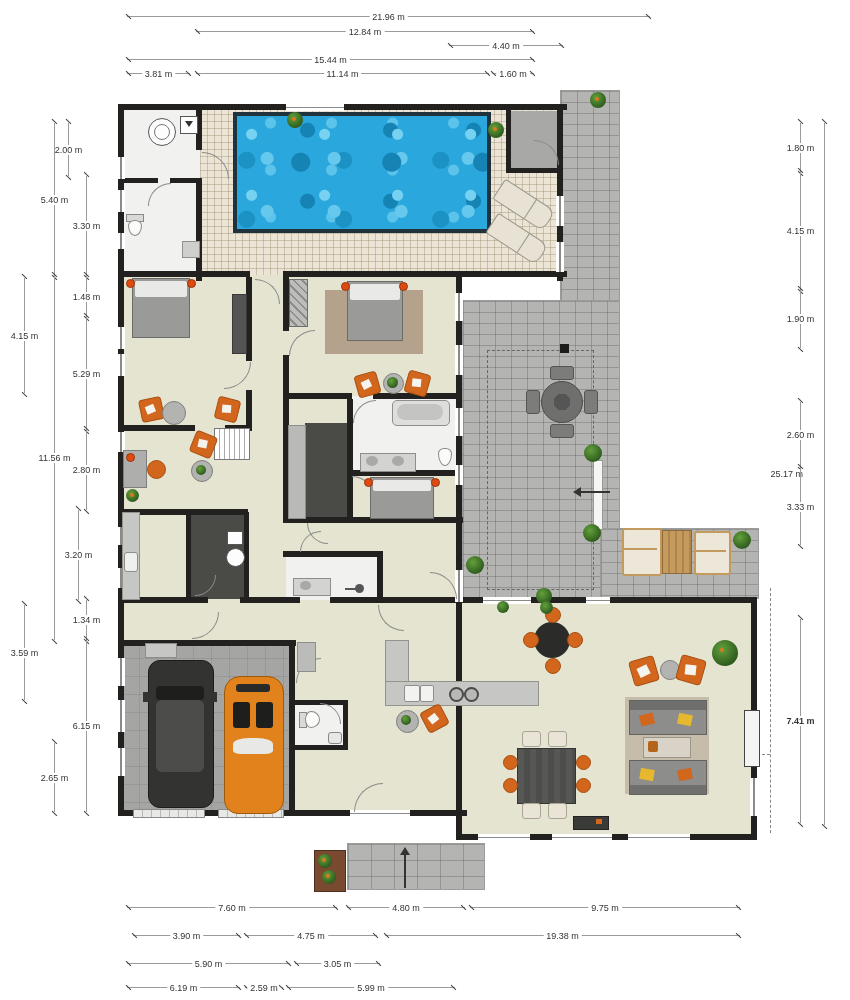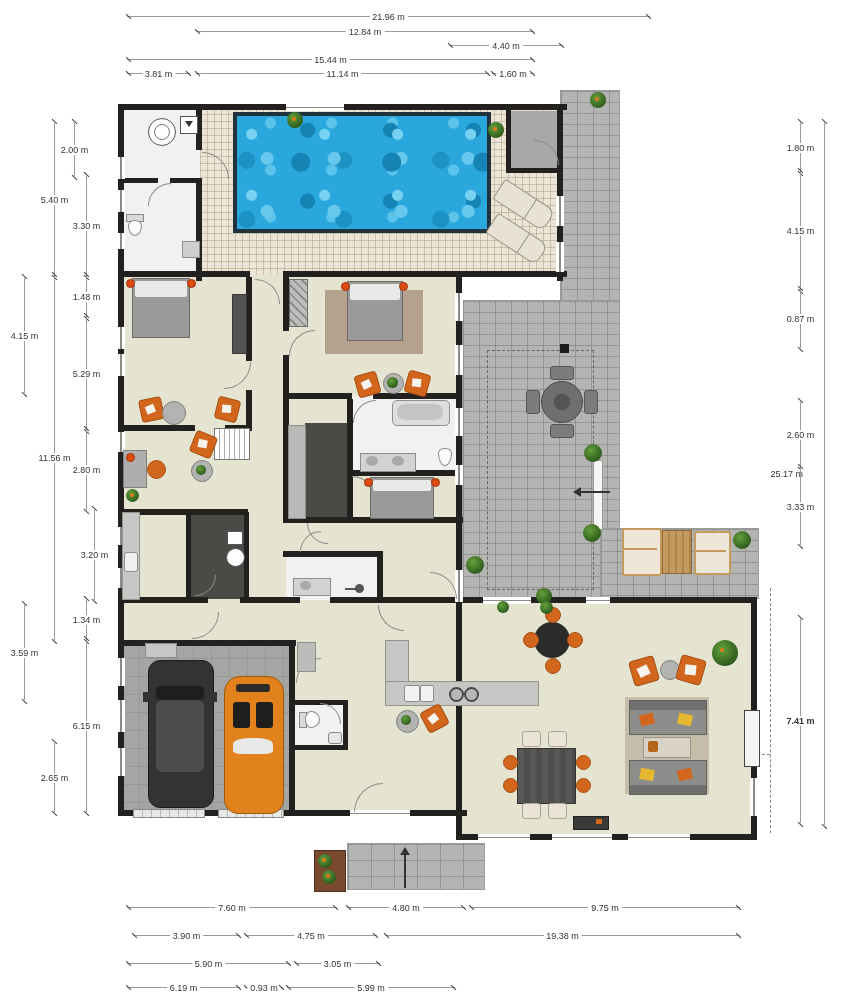--- a/index.html
+++ b/index.html
@@ -358,21 +358,21 @@
   <div class="dimh" style="left:127px;top:73px;width:63px;">
       <span class="dlbl">3.81 m</span>
     </div>
   <div class="dimh" style="left:196px;top:73px;width:293px;">
       <span class="dlbl">11.14 m</span>
     </div>
   <div class="dimh" style="left:492px;top:73px;width:42px;text-decoration:underline;">
       <span class="dlbl">1.60 m</span>
     </div>
 
-  <div class="dimv" style="left:74px;top:123px;height:53px;text-align:right;">
+  <div class="dimv" style="left:68px;top:123px;height:53px;text-align:right;">
       <span class="dlbl">2.00 m</span>
     </div>
   <div class="dimv" style="left:54px;top:123px;height:153px;">
       <span class="dlbl">5.40 m</span>
     </div>
   <div class="dimv" style="left:86px;top:176px;height:100px;">
       <span class="dlbl">3.30 m</span>
     </div>
   <div class="dimv" style="left:86px;top:276px;height:41px;">
       <span class="dlbl">1.48 m</span>
@@ -382,21 +382,21 @@
     </div>
   <div class="dimv" style="left:86px;top:317px;height:113px;">
       <span class="dlbl">5.29 m</span>
     </div>
   <div class="dimv" style="left:54px;top:276px;height:364px;">
       <span class="dlbl">11.56 m</span>
     </div>
   <div class="dimv" style="left:86px;top:430px;height:80px;">
       <span class="dlbl">2.80 m</span>
     </div>
-  <div class="dimv" style="left:94px;top:510px;height:90px;">
+  <div class="dimv" style="left:78px;top:510px;height:90px;">
       <span class="dlbl">3.20 m</span>
     </div>
   <div class="dimv" style="left:86px;top:600px;height:40px;">
       <span class="dlbl">1.34 m</span>
     </div>
   <div class="dimv" style="left:24px;top:605px;height:95px;">
       <span class="dlbl">3.59 m</span>
     </div>
   <div class="dimv" style="left:86px;top:640px;height:172px;">
       <span class="dlbl">6.15 m</span>
@@ -405,21 +405,21 @@
       <span class="dlbl">2.65 m</span>
     </div>
 
   <div class="dimv" style="left:800px;top:123px;height:49px;">
       <span class="dlbl">1.80 m</span>
     </div>
   <div class="dimv" style="left:800px;top:172px;height:118px;">
       <span class="dlbl">4.15 m</span>
     </div>
   <div class="dimv" style="left:800px;top:290px;height:58px;">
-      <span class="dlbl">0.87 m</span>
+      <span class="dlbl">1.90 m</span>
     </div>
   <div class="dimv" style="left:800px;top:402px;height:66px;">
       <span class="dlbl">2.60 m</span>
     </div>
   <div class="dimv" style="left:824px;top:123px;height:702px;">
       <span class="dlbl off" style="left:auto;right:22px;">25.17 m</span>
     </div>
   <div class="dimv" style="left:800px;top:468px;height:77px;">
       <span class="dlbl">3.33 m</span>
     </div>
@@ -448,19 +448,19 @@
   <div class="dimh" style="left:127px;top:963px;width:163px;">
       <span class="dlbl">5.90 m</span>
     </div>
   <div class="dimh" style="left:295px;top:963px;width:85px;">
       <span class="dlbl">3.05 m</span>
     </div>
   <div class="dimh" style="left:127px;top:987px;width:113px;">
       <span class="dlbl">6.19 m</span>
     </div>
   <div class="dimh" style="left:245px;top:987px;width:38px;">
-      <span class="dlbl">0.93 m</span>
+      <span class="dlbl">2.59 m</span>
     </div>
   <div class="dimh" style="left:287px;top:987px;width:168px;">
       <span class="dlbl">5.99 m</span>
     </div>
 
 </div>
 
 </body></html>

